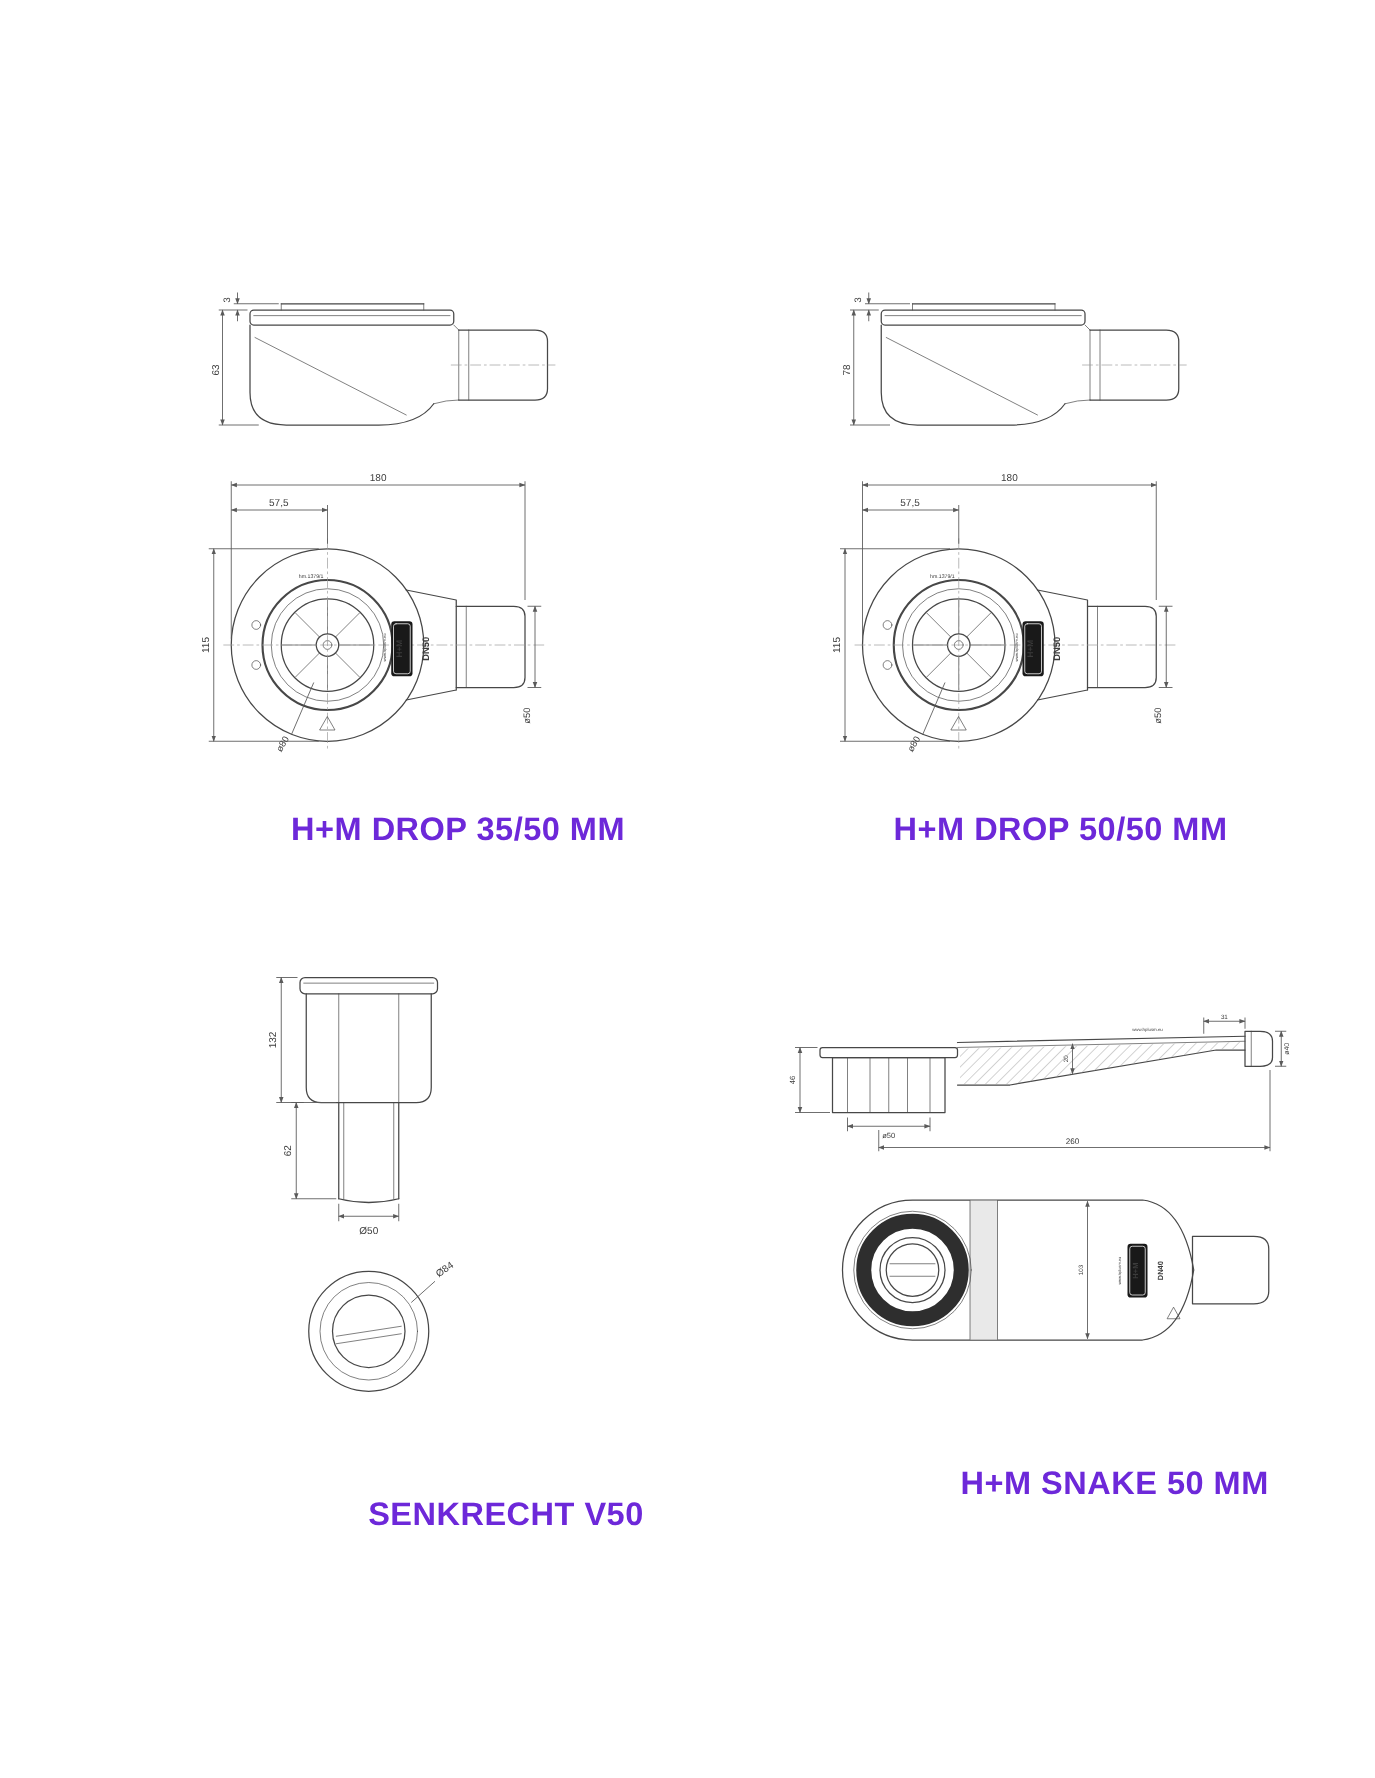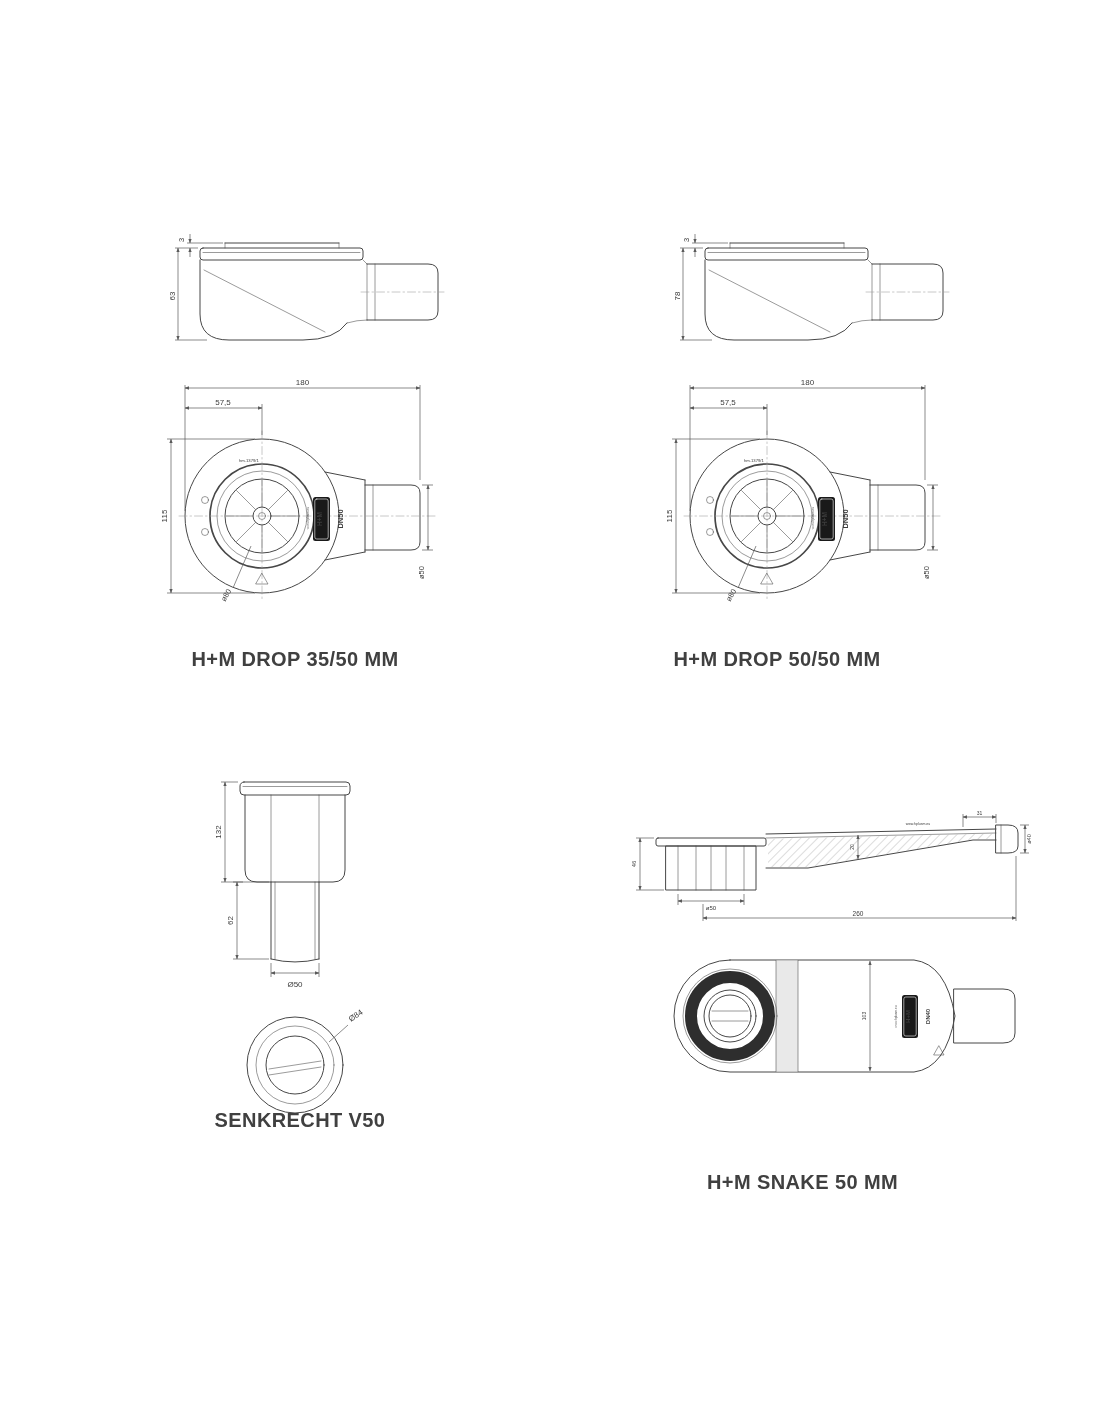--- a/index.html
+++ b/index.html
@@ -4,24 +4,24 @@
 <style>
   html,body{margin:0;padding:0;background:#ffffff;}
   .canvas{position:relative;width:1100px;height:1422px;background:#ffffff;overflow:hidden;font-family:"Liberation Sans",sans-serif;border-radius:19px;}
   .canvas svg{position:absolute;left:0;top:0;}
   .draw{stroke:#474747;stroke-width:1;fill:none;stroke-linecap:round;stroke-linejoin:round;}
   .thin{stroke-width:0.55;}
   .bold{stroke-width:1.7;}
   .cl{stroke:#9b9b9b;stroke-width:0.55;stroke-dasharray:8 3 1.5 3;}
   .dim{stroke:#5a5a5a;stroke-width:0.7;fill:none;}
   text.tx{fill:#3c3c3c;stroke:none;font-family:"Liberation Sans",sans-serif;}
-  .title{position:absolute;font-weight:700;font-size:20px;color:#404040;text-align:center;letter-spacing:0.4px;}
+  .title{position:absolute;font-weight:700;font-size:26px;color:#6d28d9;text-align:right;letter-spacing:0.4px;}
   .t1{left:90px;top:648px;width:410px;}
   .t2{left:572px;top:648px;width:410px;}
-  .t3{left:85px;top:1109px;width:430px;}
+  .t3{left:85px;top:1196px;width:430px;}
   .t4{left:590px;top:1171px;width:425px;}
 </style>
 </head>
 <body>
 
 <div class="canvas">
 
 <svg width="1100" height="1422" viewBox="0 0 1100 1422" xmlns="http://www.w3.org/2000/svg">
   <defs>
     <marker id="ma" viewBox="0 0 7 7" refX="6.4" refY="3.5" markerWidth="7" markerHeight="7" orient="auto-start-reverse">

